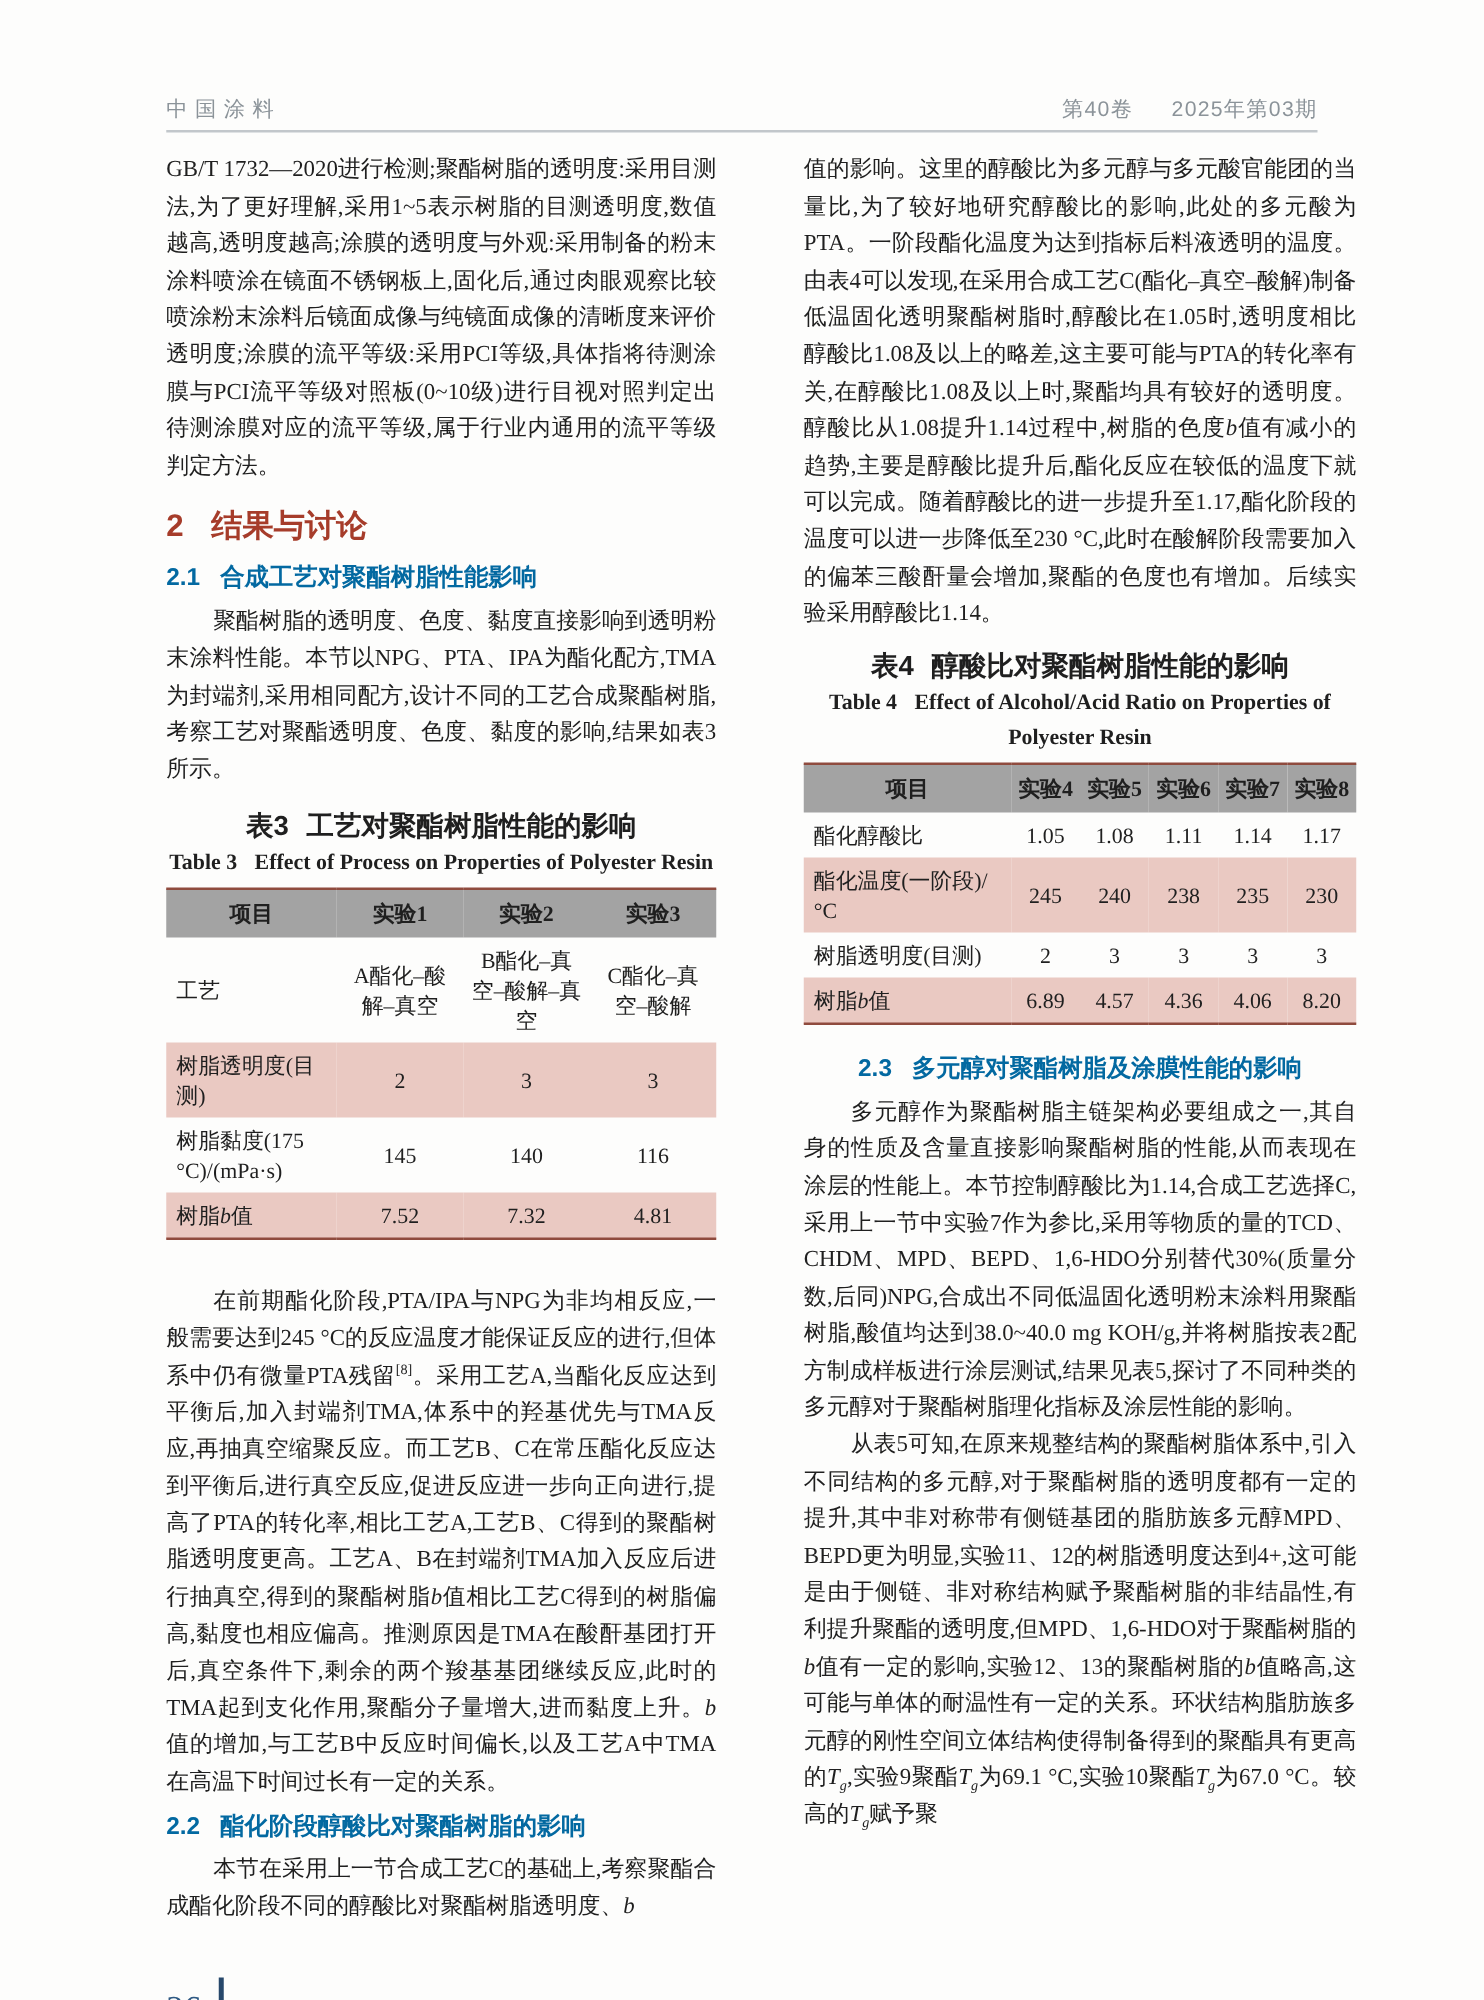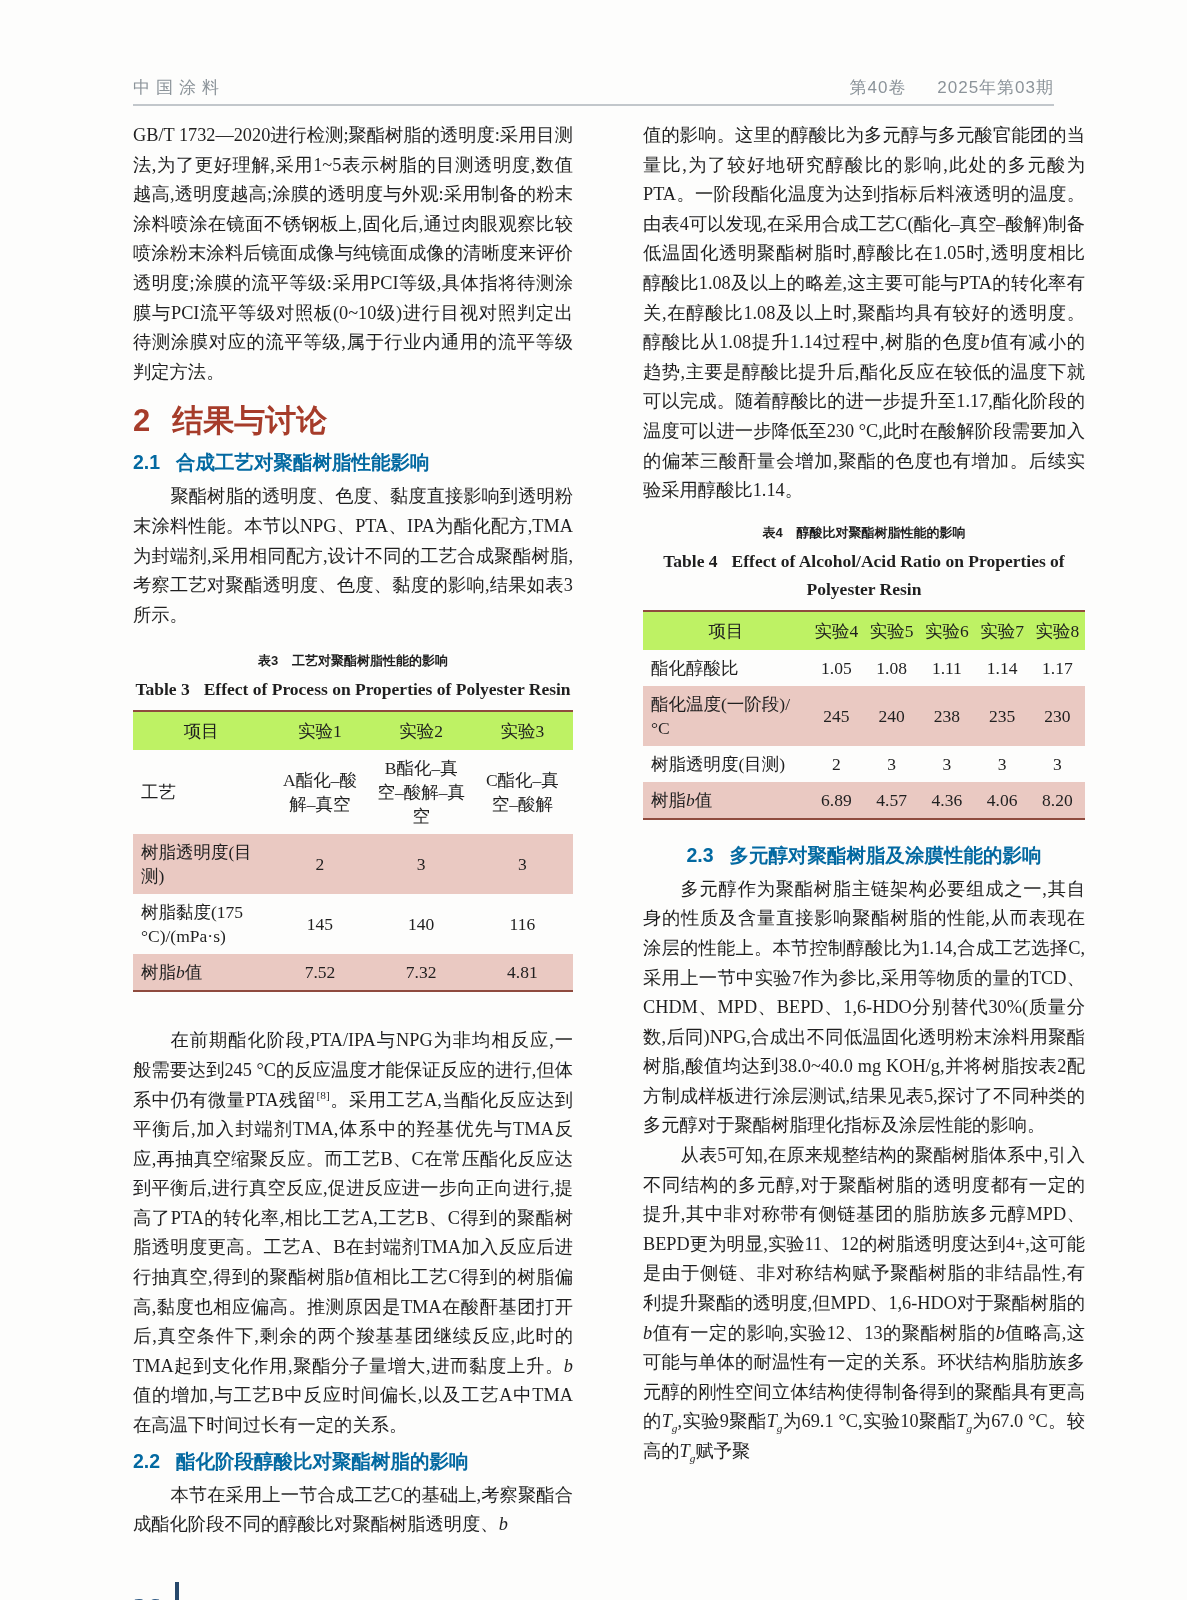--- a/index.html
+++ b/index.html
@@ -30,49 +30,49 @@
   .col-left{left:133px;}
   .col-right{left:643px;width:442px;}
   p{margin:0;}
   p.indent{text-indent:2.05em;}
   sup{font-size:0.62em;vertical-align:super;line-height:0;font-style:normal;}
   sub{font-size:0.62em;vertical-align:sub;line-height:0;font-style:italic;}
   i{font-style:italic;}
   
   .h-main{
     font-family:"Liberation Sans","DejaVu Sans",sans-serif;
-    font-weight:bold;color:#a63c2a;font-size:31px;line-height:34px;
+    font-weight:bold;color:#a63c2a;font-size:25px;line-height:34px;
     margin:17px 0 9px 0;text-align:left;
   }
   .h-main .hnum{margin-right:22px;}
   .h-sub{
     font-family:"Liberation Sans","DejaVu Sans",sans-serif;
     font-weight:bold;color:#0369a1;font-size:19.5px;line-height:30px;
     margin:5px 0 5px 0;text-align:left;
   }
   .h-sub .hnum{margin-right:16px;}
   
   .tcap-zh{
     font-family:"Liberation Sans","DejaVu Sans",sans-serif;
-    font-weight:bold;font-size:13px;text-align:center;margin-top:18px;line-height:26px;
+    font-weight:bold;font-size:22px;text-align:center;margin-top:18px;line-height:26px;
   }
   .tcap-zh .capnum{margin-right:14px;}
   .tcap-en{
     font-family:"Liberation Serif","DejaVu Serif",serif;
     font-weight:bold;font-size:17.5px;text-align:center;line-height:26px;margin:2px 0 8px 0;
   }
   .tcap-en .capnum{margin-right:14px;}
   .tcap-en2{margin-top:-6px;margin-bottom:8px;}
   
   table{
     width:100%;border-collapse:collapse;table-layout:fixed;
     border-top:2.5px solid #8f4b3e;border-bottom:2.5px solid #8f4b3e;
     font-size:17.5px;line-height:24px;text-align:center;
   }
-  th{background:#bef264;font-weight:normal;padding:7px 2px;}
+  th{background:#a3a3a3;font-weight:bold;padding:7px 2px;}
   td{padding:6px 3px;vertical-align:middle;}
   td.lab{text-align:left;padding-left:8px;}
   tr.shade td{background:#eac9c2;}
   
   .footer{
     position:absolute;left:133px;top:1576px;
     display:flex;align-items:stretch;
   }
   .pagenum{
     font-family:"Liberation Serif","DejaVu Serif",serif;

